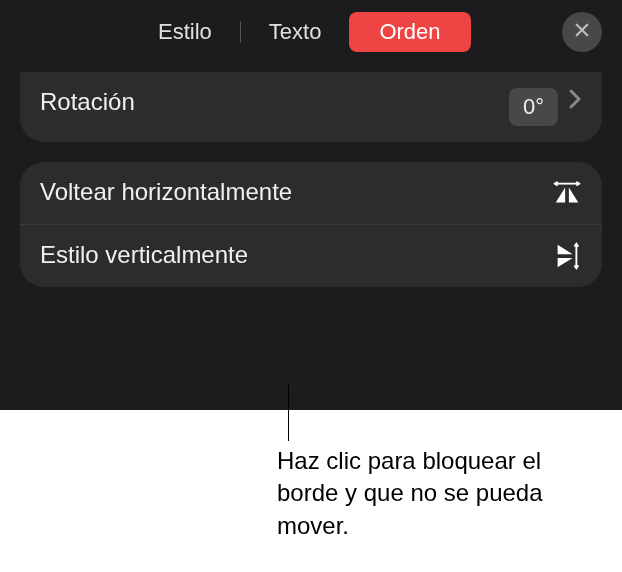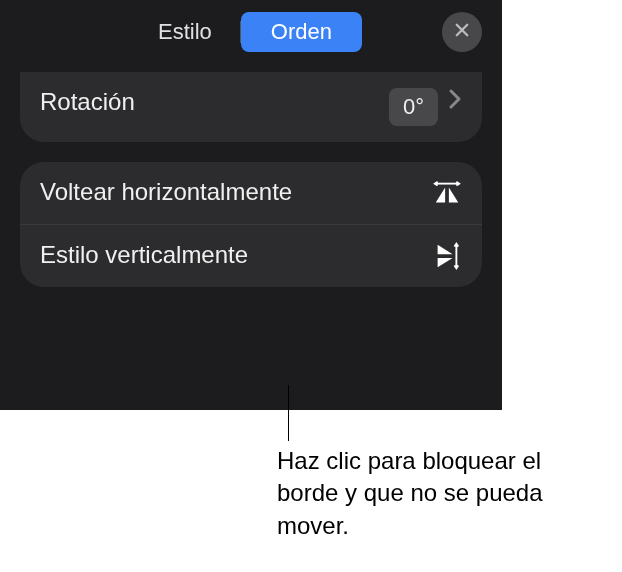--- a/index.html
+++ b/index.html
@@ -4,21 +4,21 @@
   <style>
     * { margin: 0; padding: 0; box-sizing: border-box; }
     body {
       width: 622px;
       height: 572px;
       background: #fff;
       font-family: -apple-system, BlinkMacSystemFont, "Helvetica Neue", Arial, sans-serif;
       overflow: hidden;
     }
     .panel {
-      width: 502px;
+      width: 622px;
       height: 410px;
       background: #1c1c1e;
       padding: 0;
     }
     .tab-bar {
       display: flex;
       align-items: center;
       padding: 12px 20px 20px 20px;
       gap: 0;
     }
@@ -31,21 +31,21 @@
     .tab {
       padding: 7px 28px;
       font-size: 22px;
       color: #e0e0e0;
       cursor: pointer;
       border-right: 1px solid #555;
       position: relative;
     }
     .tab:last-of-type { border-right: none; }
     .tab.active {
-      background: #3b82f6;
+      background: #ef4444;
       border-radius: 8px;
       color: #fff;
       border-right: none;
       padding: 7px 30px;
     }
     .tab-sep {
       width: 1px;
       background: #555;
       height: 22px;
       align-self: center;
@@ -116,20 +116,21 @@
     }
   </style>
 </head>
 <body>
 
 <div class="panel">
   <div class="tab-bar">
     <div class="tabs">
       <div class="tab" style="border-right:none">Estilo</div>
       <div class="tab-sep"></div>
+      <div class="tab" style="border-right:none">Texto</div>
       <div class="tab active">Orden</div>
     </div>
     <div class="close-btn">
       <span>
         <svg viewBox="0 0 24 24" fill="none" stroke="#bbb" stroke-width="3" stroke-linecap="round">
           <line x1="5" y1="5" x2="19" y2="19"></line>
           <line x1="19" y1="5" x2="5" y2="19"></line>
         </svg>
       </span>
     </div>

